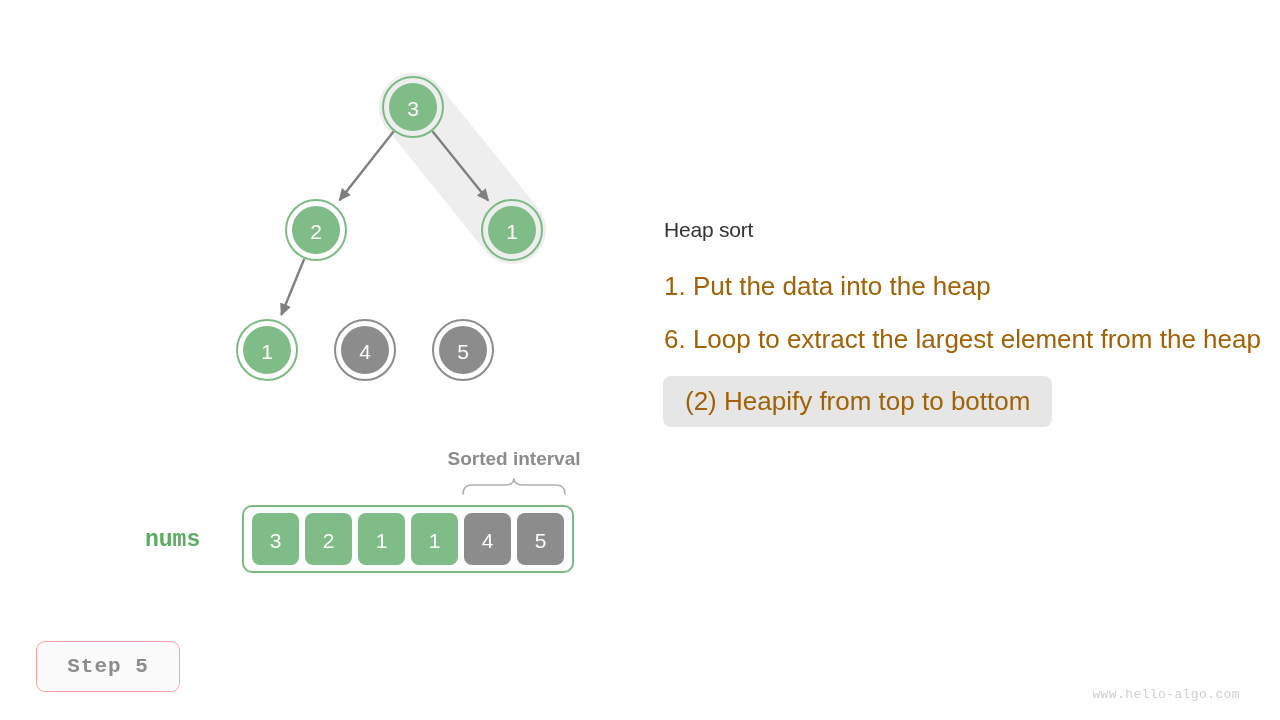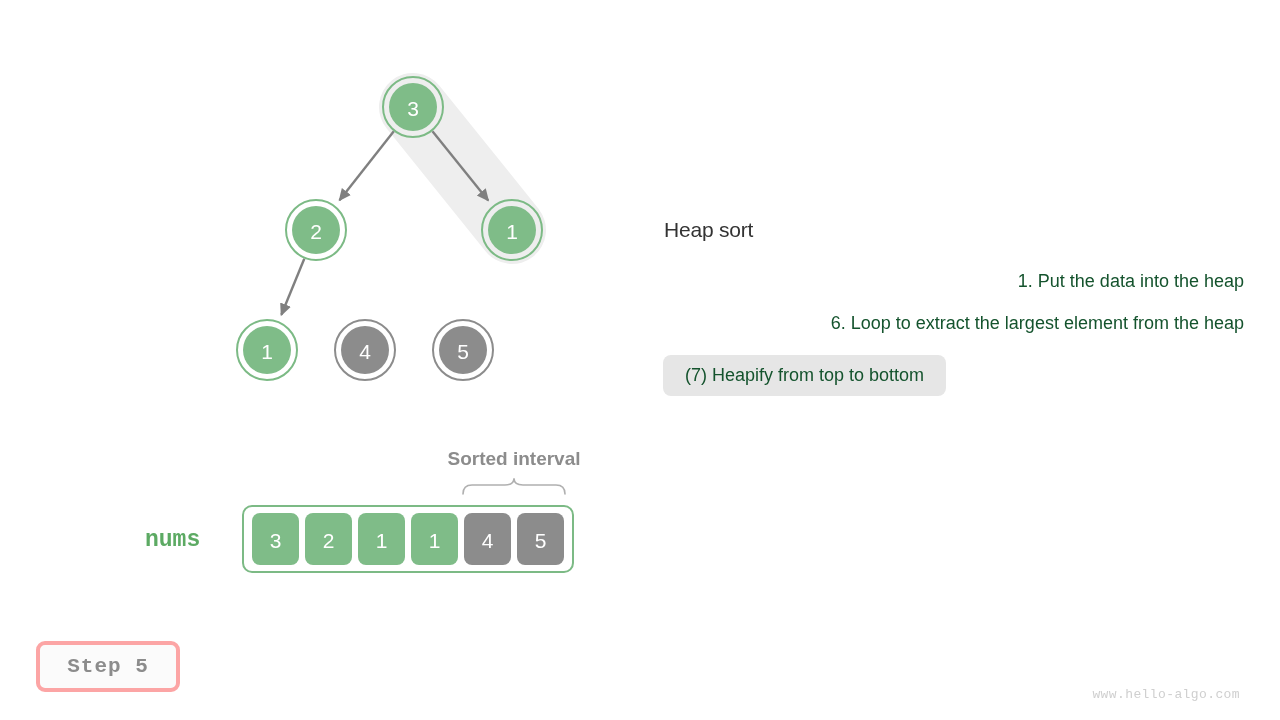--- a/index.html
+++ b/index.html
@@ -77,47 +77,46 @@
     width: 580px;
   }
   .panel-title {
     font-size: 21px;
     font-weight: normal;
     color: #333333;
     margin: 0 0 28px 0;
     letter-spacing: -0.2px;
   }
   .step-line {
-    font-size: 18px;
-    color: #14532d;
+    font-size: 26px;
+    color: #a16207;
     margin-bottom: 19px;
     line-height: 1.3;
     white-space: nowrap;
-    text-align: right;
   }
   .step-line.sub {
     padding-left: 22px;
   }
   .step-line.highlight {
     background: #e6e6e6;
     border-radius: 8px;
     display: inline-block;
     padding: 9px 22px 9px 22px;
     margin-left: -1px;
     margin-bottom: 0;
   }
 
   
   .step-badge {
     position: absolute;
     left: 36px;
     top: 641px;
     width: 144px;
     height: 51px;
-    border: 4px solid #fca5a5;
+    border: 1px solid #fca5a5;
     border-radius: 9px;
     background: #fbfbfb;
     display: flex;
     align-items: center;
     justify-content: center;
     font-family: "Liberation Mono", monospace;
     font-size: 21px;
     font-weight: bold;
     color: #8c8c8c;
     letter-spacing: 1px;
@@ -219,21 +218,21 @@
         </g>
         <g>
           <rect x="397" y="93" width="47" height="52" rx="8" ry="8" fill="#8c8c8c"></rect>
           <text x="420.5" y="120" class="cell-label">5</text>
         </g>
       </g>
   </svg>
 
   <div class="panel">
     <div class="panel-title">Heap sort</div>
-    <div id="steps-container"><div class="step-line">1. Put the data into the heap</div><div class="step-line">6. Loop to extract the largest element from the heap</div><div class="step-line sub highlight" style="padding-left: 22px;">(7) Heapify from top to bottom</div></div>
+    <div id="steps-container"><div class="step-line">1. Put the data into the heap</div><div class="step-line">6. Loop to extract the largest element from the heap</div><div class="step-line sub highlight" style="padding-left: 22px;">(2) Heapify from top to bottom</div></div>
   </div>
 
   <div class="step-badge">
     <span>Step 5</span>
   </div>
 
   <div class="watermark">www.hello-algo.com</div>
 
 </div>
 

